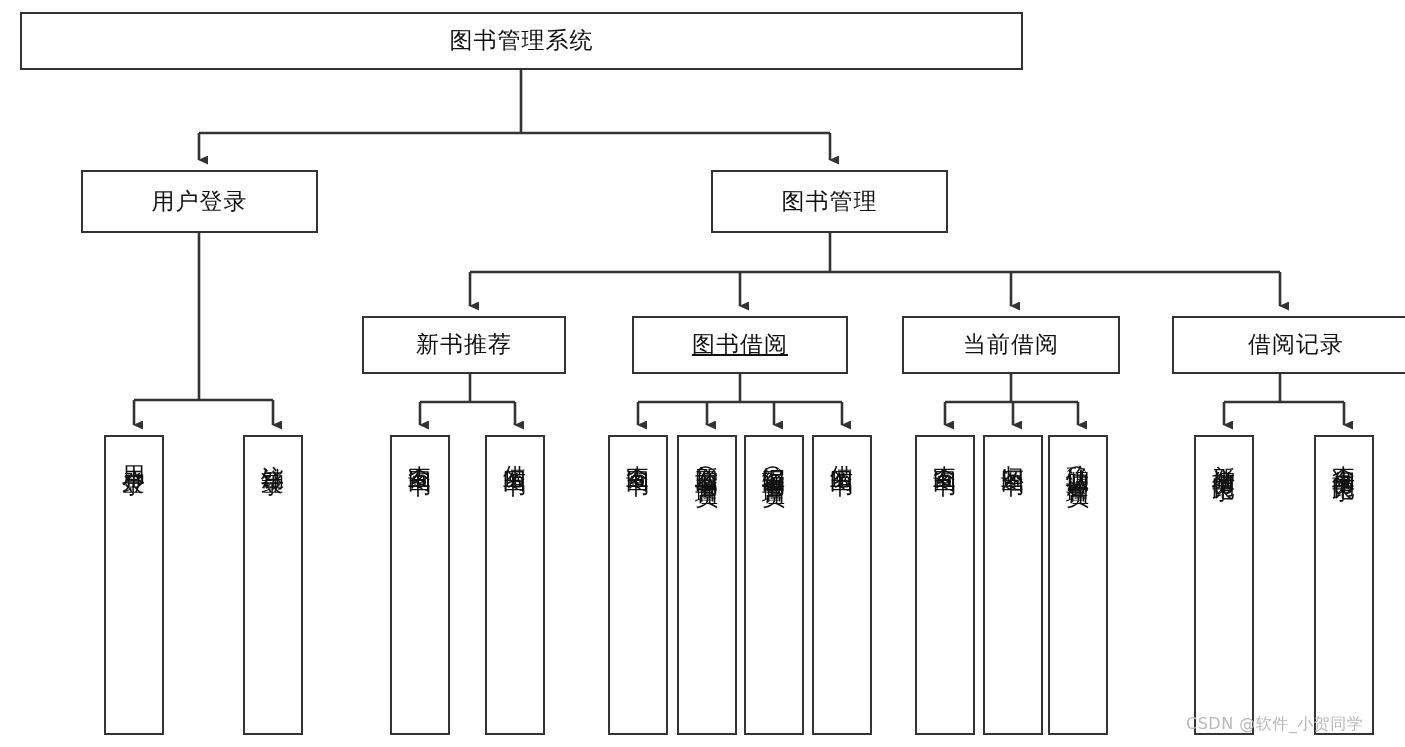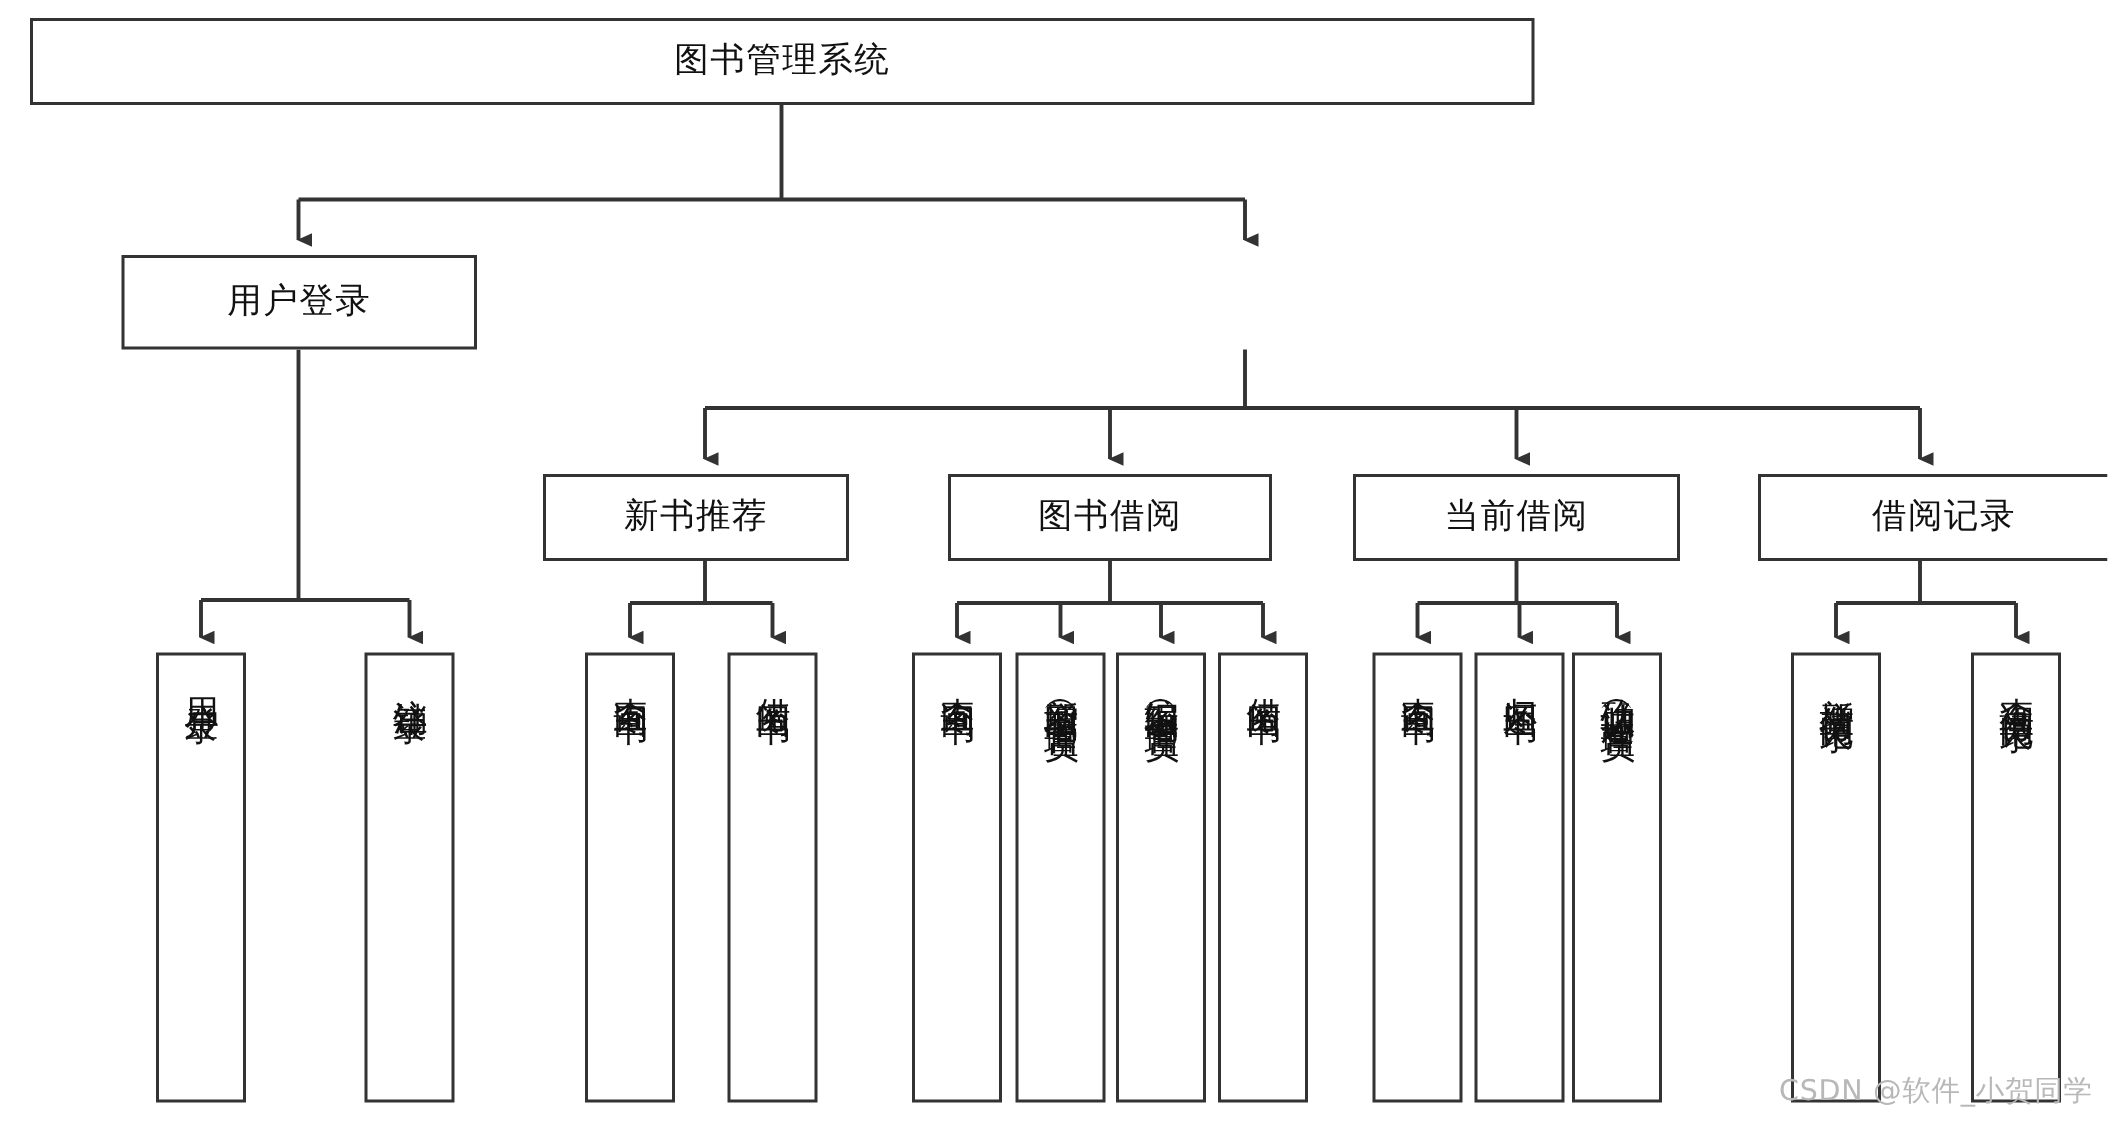--- a/index.html
+++ b/index.html
@@ -63,21 +63,21 @@
     text-orientation: upright;
     font-size: 23px;
     line-height: 1.05;
     letter-spacing: 3px;
     white-space: nowrap;
   }
   #watermark {
     position: absolute;
     left: 1186px;
     top: 714px;
-    font-size: 19px;
+    font-size: 16px;
     color: #b8b8b8;
     letter-spacing: 0.5px;
     white-space: nowrap;
     z-index: 5;
     font-family: "DejaVu Sans", "Liberation Sans", sans-serif;
   }
 </style>
 </head>
 <body>
 
@@ -133,25 +133,28 @@
     </g>
   </svg>
 
   <div class="node root horiz" style="left:20px; top:12px; width:1003px; height:58px;">
     <span class="node-label">图书管理系统</span>
   </div>
 
   <div class="node horiz" style="left:81px; top:170px; width:237px; height:63px;">
     <span class="node-label">用户登录</span>
   </div>
+  <div class="node horiz" style="left:711px; top:170px; width:237px; height:63px;">
+    <span class="node-label">图书管理</span>
+  </div>
 
   <div class="node horiz" style="left:362px; top:316px; width:204px; height:58px;">
     <span class="node-label">新书推荐</span>
   </div>
-  <div class="node horiz" style="left:632px; top:316px; width:216px; height:58px;">
+  <div class="node horiz" style="left:632px; top:316px; width:216px; height:58px;text-decoration:underline;">
     <span class="node-label">图书借阅</span>
   </div>
   <div class="node horiz" style="left:902px; top:316px; width:218px; height:58px;">
     <span class="node-label">当前借阅</span>
   </div>
   <div class="node horiz" style="left:1172px; top:316px; width:248px; height:58px;">
     <span class="node-label">借阅记录</span>
   </div>
 
   <div class="node vert" style="left:104px; top:435px; width:60px; height:300px;">

